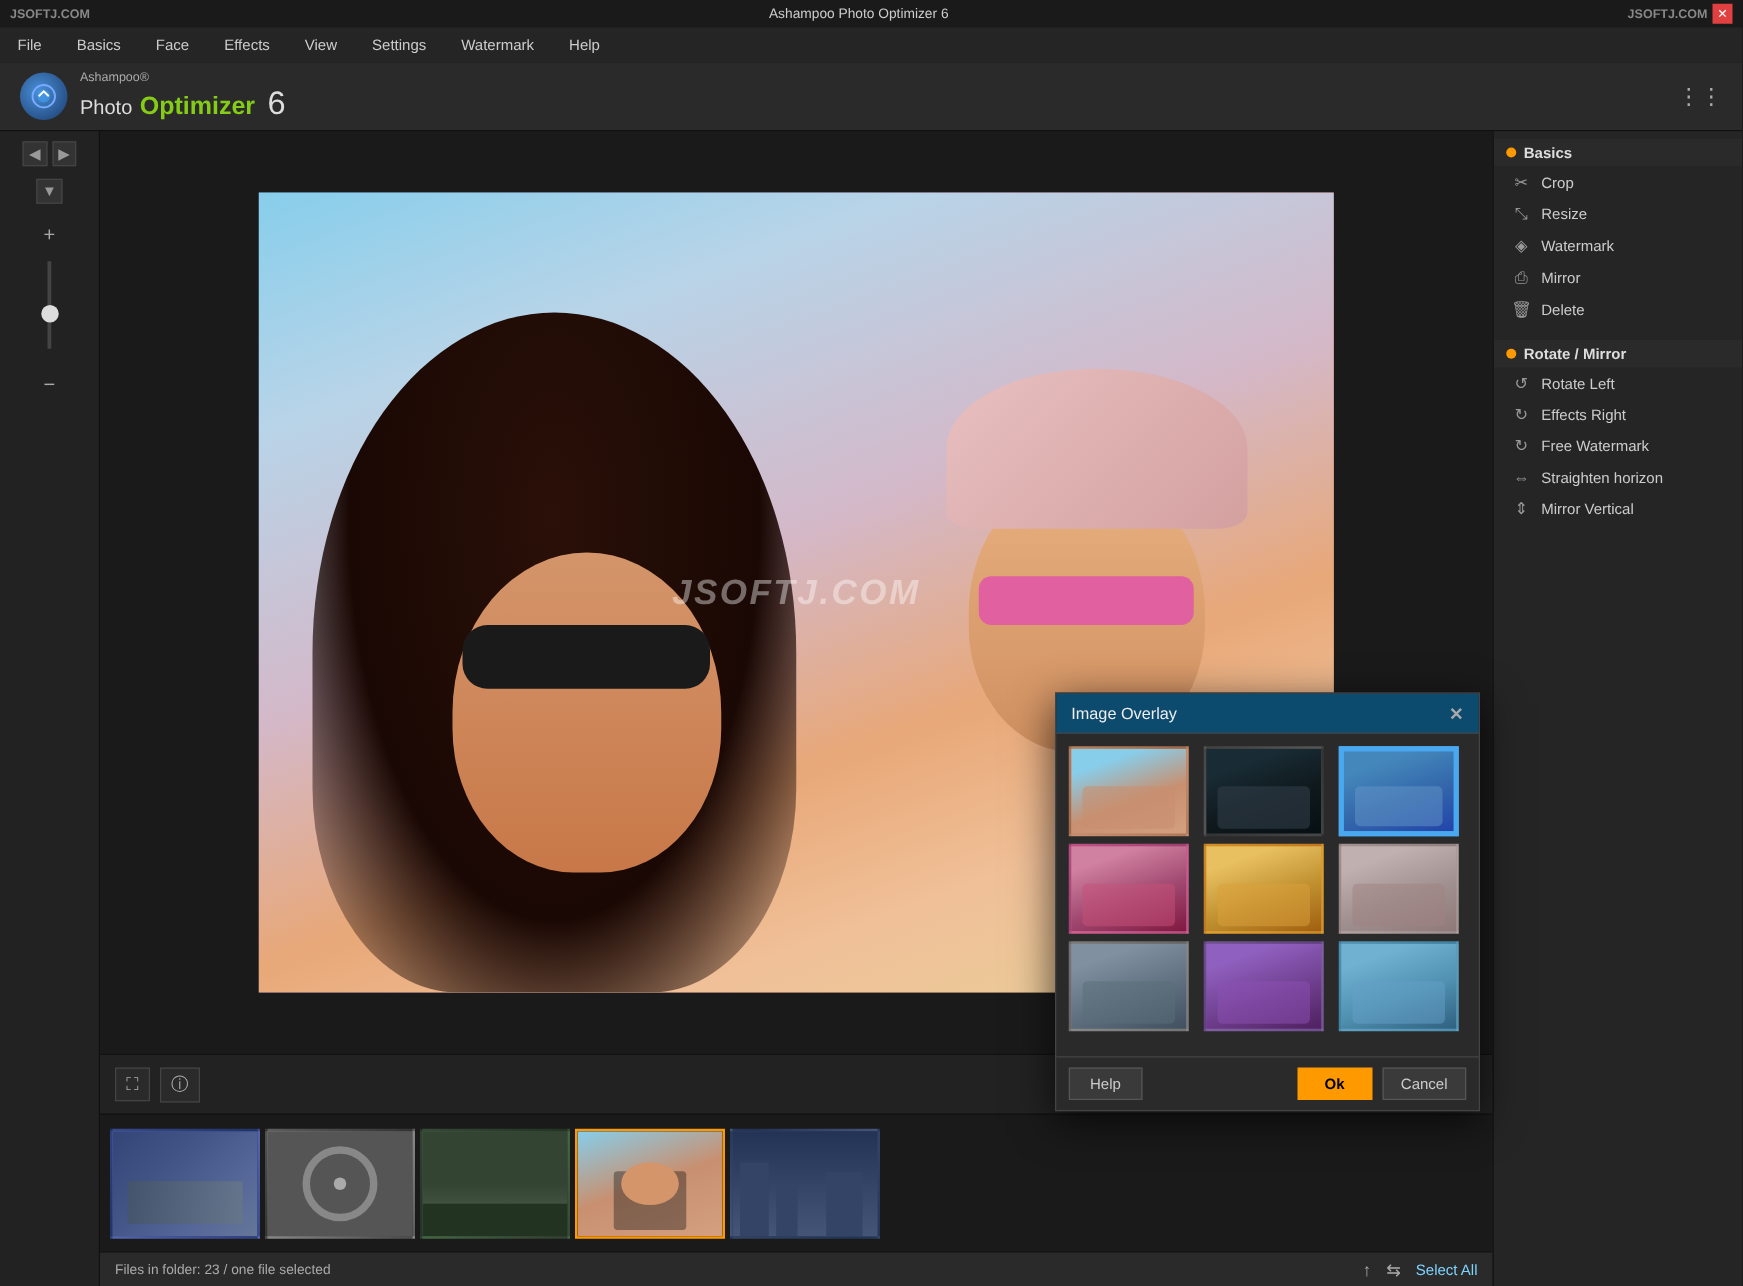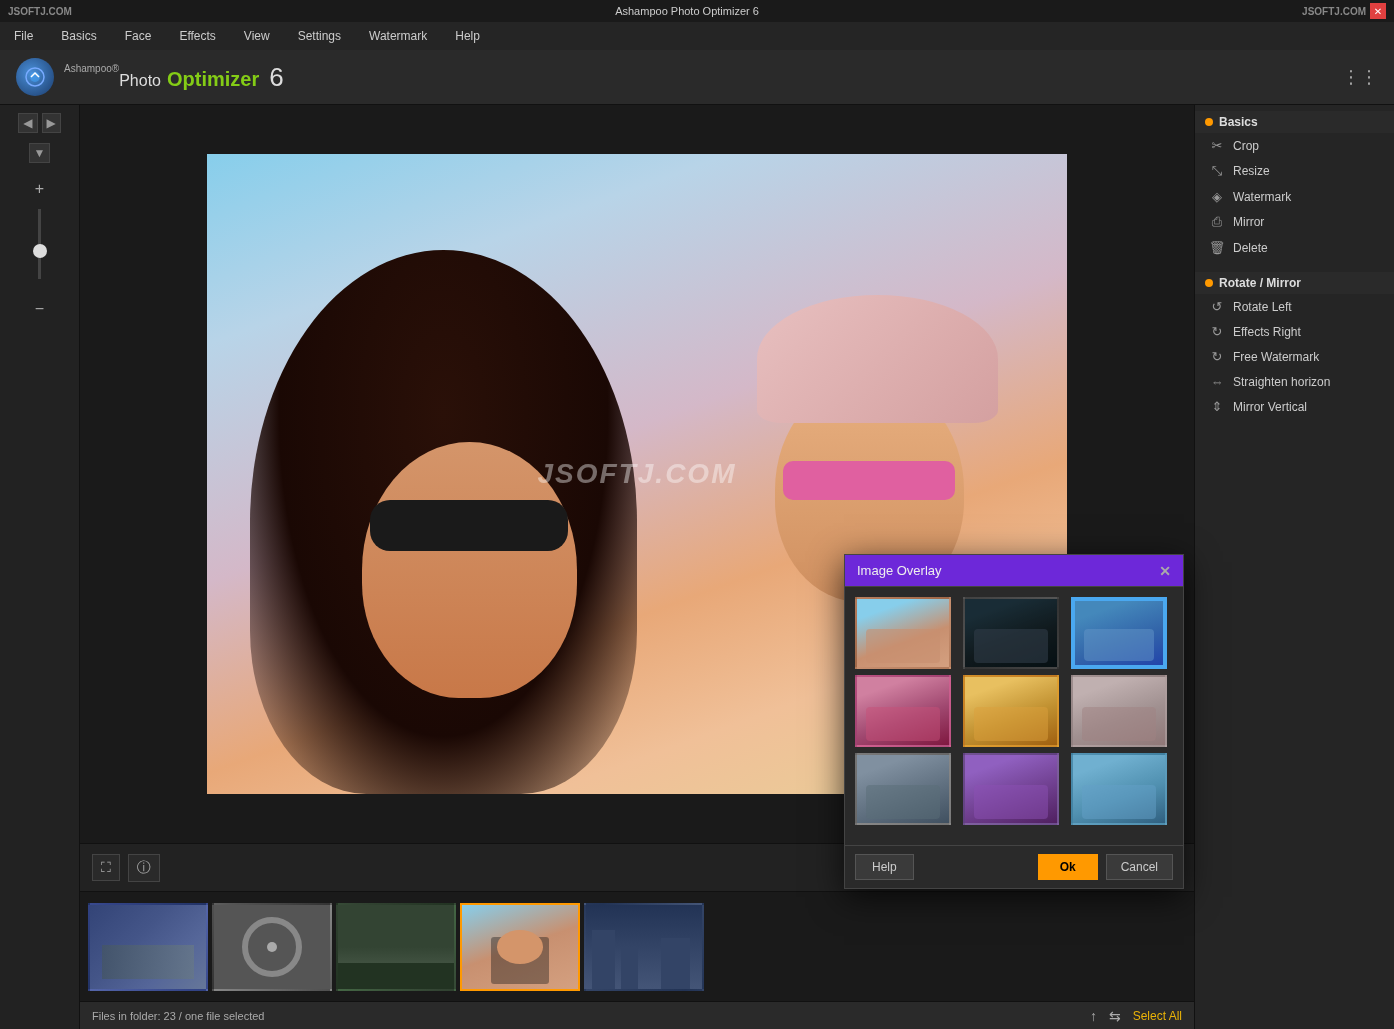--- a/index.html
+++ b/index.html
@@ -92,21 +92,21 @@
       height: 38px;
       border-radius: 50%;
       background: radial-gradient(circle at 40% 40%, #4a90d9, #1a3a6a);
       display: flex;
       align-items: center;
       justify-content: center;
     }
     #logobar .logo-icon svg { width: 22px; height: 22px; }
     #logobar .logo-text {
       display: flex;
-      flex-direction: row;
+      flex-direction: column;
       line-height: 1.1;
     }
     #logobar .logo-brand {
       color: #aaa;
       font-size: 10px;
     }
     #logobar .logo-product {
       display: flex;
       align-items: baseline;
       gap: 6px;
@@ -338,21 +338,21 @@
       display: flex;
       align-items: center;
       gap: 12px;
     }
     .status-arrow-btn {
       color: #aaa;
       font-size: 14px;
       cursor: pointer;
     }
     .select-all-btn {
-      color: #eab308;
+      color: #7dd3fc;
       font-size: 12px;
       cursor: pointer;
     }
 
     
     #right-panel {
       width: 200px;
       background: #252525;
       overflow-y: auto;
       border-left: 1px solid #111;
@@ -402,21 +402,21 @@
       right: 210px;
       bottom: 140px;
       width: 340px;
       background: #2a2a2a;
       border: 1px solid #444;
       box-shadow: 0 8px 32px rgba(0,0,0,0.7);
       z-index: 100;
     }
     #overlay-dialog .dialog-titlebar {
       height: 32px;
-      background: #6d28d9;
+      background: #0c4a6e;
       display: flex;
       align-items: center;
       justify-content: space-between;
       padding: 0 12px;
       border-bottom: 1px solid #444;
     }
     #overlay-dialog .dialog-title {
       color: #eee;
       font-size: 13px;
     }

